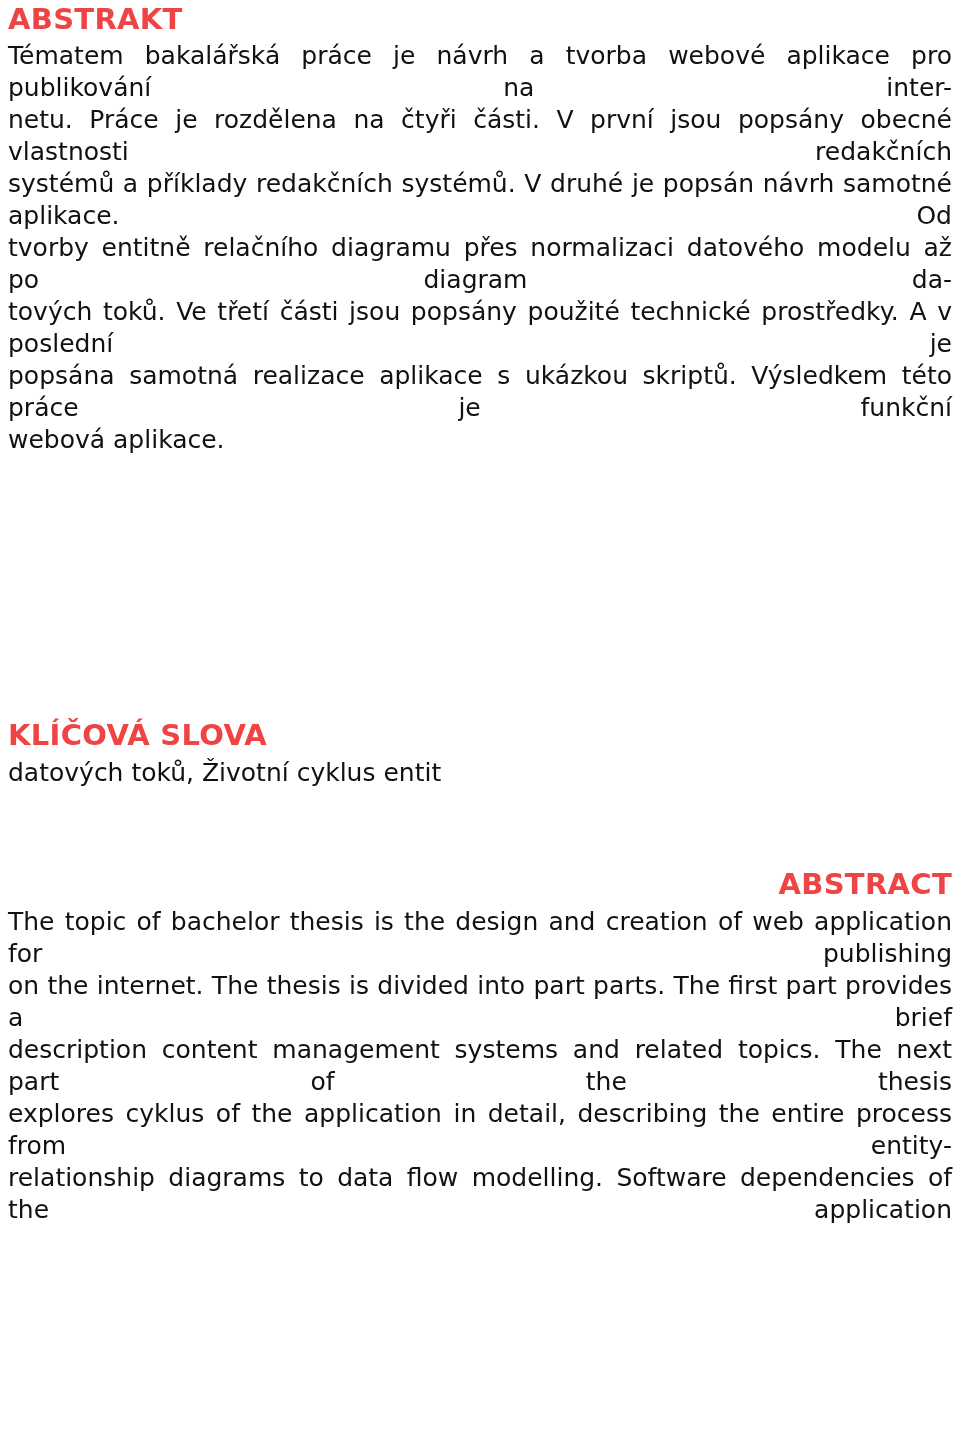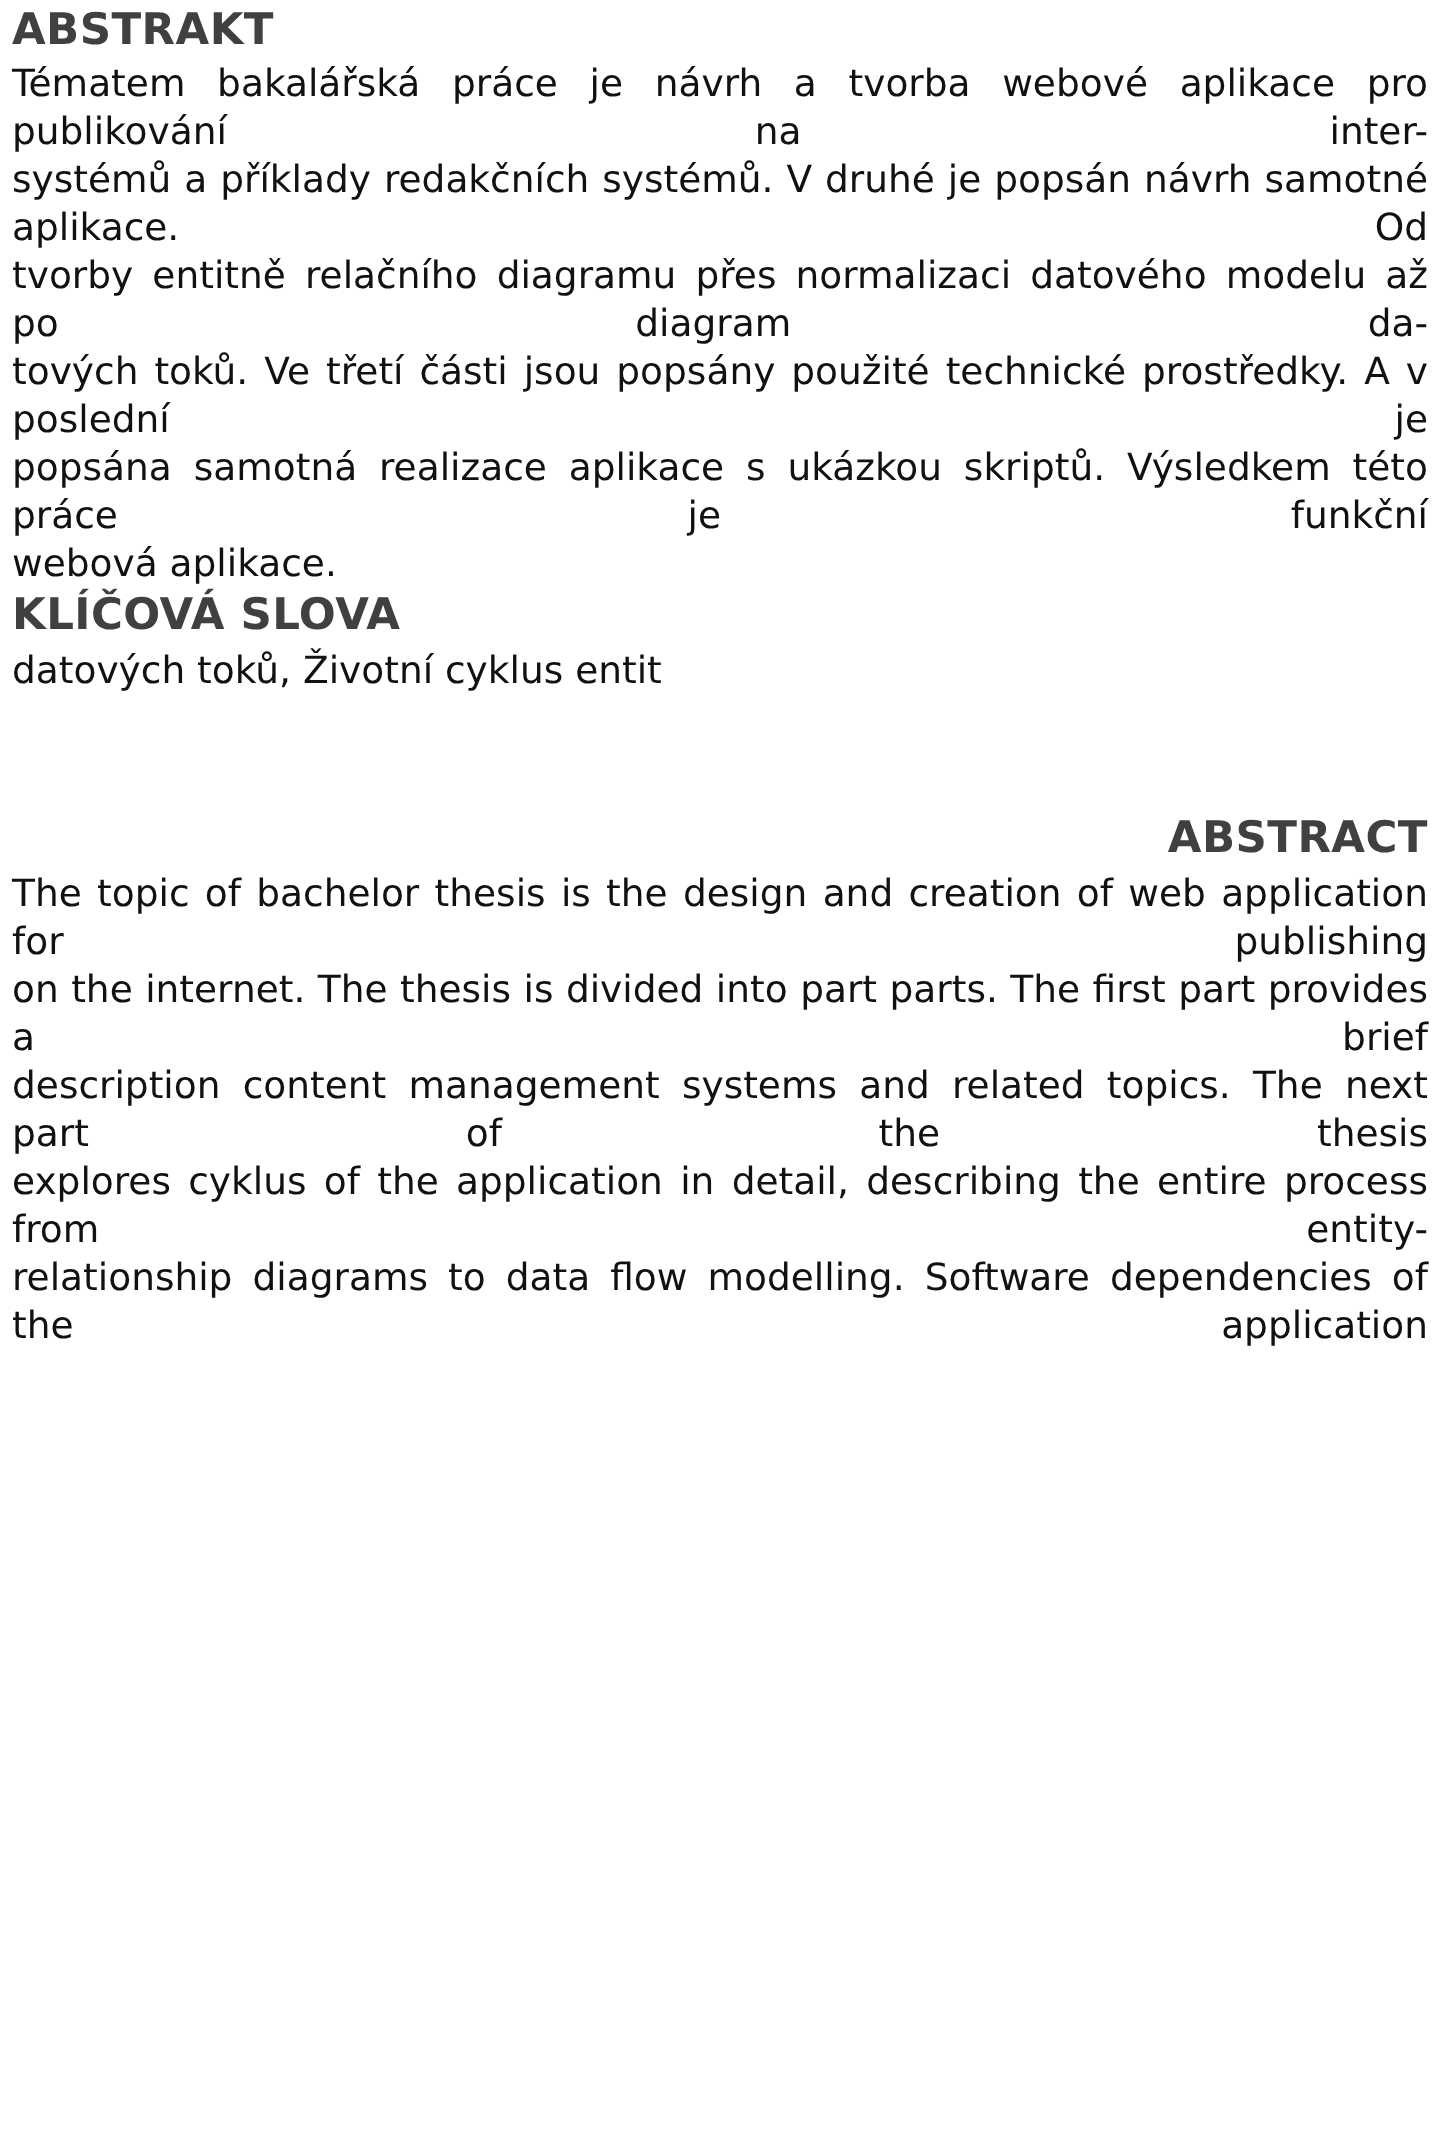--- a/index.html
+++ b/index.html
@@ -27,21 +27,21 @@
     width: 944px;
   }
 
   
   .section-heading {
     font-family: "DejaVu Sans", "Liberation Sans", sans-serif;
     font-weight: bold;
     font-size: 29px;
     line-height: 34px;
     letter-spacing: 0.3px;
-    color: #404040;
+    color: #ef4444;
     margin: 0;
     padding: 0;
     white-space: pre;
   }
 
   
   .body-text {
     font-family: "DejaVu Sans", "Liberation Sans", sans-serif;
     font-size: 25px;
     line-height: 32px;
@@ -53,21 +53,21 @@
     hyphens: manual;
     word-spacing: 0px;
   }
 
   
 
   
   #abstrakt-heading-block { margin-top: 2px; }
   #abstrakt-body-block    { margin-top: 4px; }
 
-  #klicova-heading-block  { }
+  #klicova-heading-block  { margin-top: 262px; }
   #klicova-body-block     { margin-top: 5px; }
 
   #abstract-heading-block { margin-top: 78px; text-align: right; }
   #abstract-body-block    { margin-top: 5px; }
 
   
   .body-text .ln {
     display: block;
     text-align: justify;
     text-align-last: justify;
@@ -82,20 +82,21 @@
 <div class="page">
   <div class="content">
 
     <div id="abstrakt-heading-block">
       <h1 class="section-heading">ABSTRAKT</h1>
     </div>
 
     <div id="abstrakt-body-block">
       <p class="body-text">
           <span class="ln">Tématem bakalářská práce je návrh a tvorba webové aplikace pro publikování na inter-</span>
+          <span class="ln">netu. Práce je rozdělena na čtyři části. V první jsou popsány obecné vlastnosti redakčních</span>
           <span class="ln">systémů a příklady redakčních systémů. V druhé je popsán návrh samotné aplikace. Od</span>
           <span class="ln">tvorby entitně relačního diagramu přes normalizaci datového modelu až po diagram da-</span>
           <span class="ln">tových toků. Ve třetí části jsou popsány použité technické prostředky. A v poslední je</span>
           <span class="ln">popsána samotná realizace aplikace s ukázkou skriptů. Výsledkem této práce je funkční</span>
           <span class="ln tail">webová aplikace.</span>
         </p>
     </div>
 
     <div id="klicova-heading-block">
       <h1 class="section-heading">KLÍČOVÁ SLOVA</h1>

